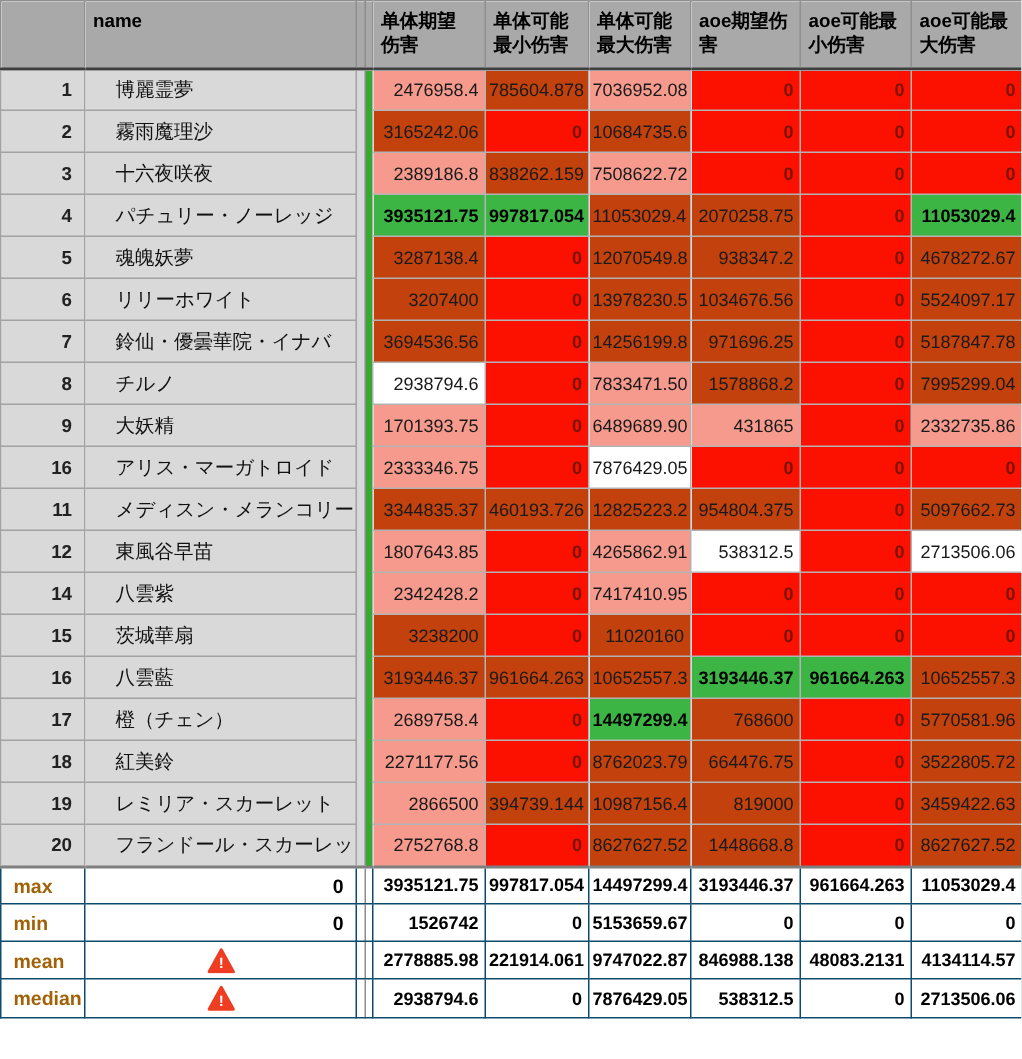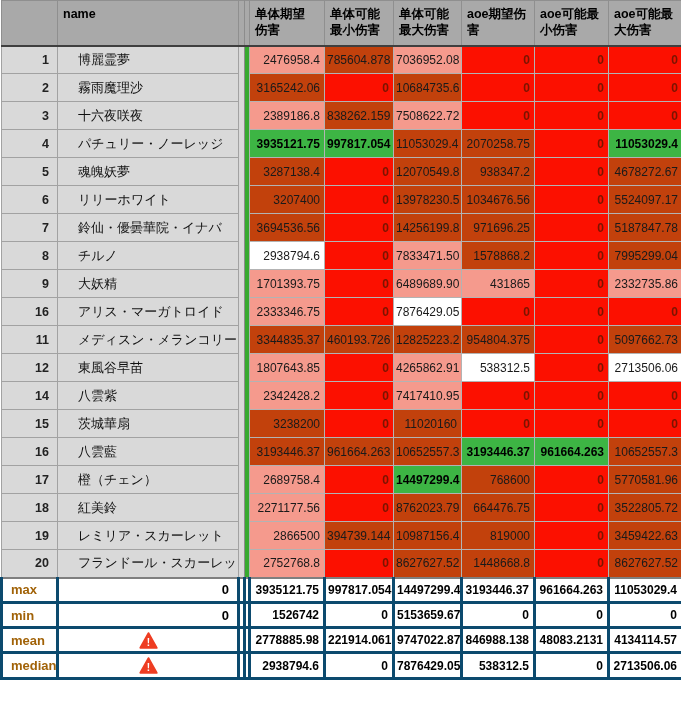--- a/index.html
+++ b/index.html
@@ -31,21 +31,21 @@
          border:1px solid #b3b3b3;}
   td.c-g{background:#c2410c;}
   td.c-p{background:#f59a8d;}
   td.c-w{background:#ffffff;}
   td.c-rg{background:#3db544;font-weight:bold;color:#000;}
   td.c-rr{background:#fc1000;font-weight:bold;color:#000;}
   td.c-r0{background:#fc1000;color:#7a1400;font-weight:600;}
   
   tr.sumrow{height:25px;}
   tr.sumrow:last-child{height:26px;}
-  tr.sumrow td{background:#fff;border:3px solid #0c4a6e;}
+  tr.sumrow td{background:#fff;border:1px solid #0c4a6e;}
   tr.sumrow:first-child td{border-top:2px solid #7f7f7f;}
   td.sumlabel{text-align:left;padding-left:8px;font-weight:bold;font-size:13px;color:#a16207;}
   td.sumname{text-align:right;padding-right:8px;font-weight:bold;font-size:13px;color:#000;}
   td.sumname.icon{text-align:center;padding-right:0;}
   td.sumnum{text-align:right;padding:0 4px 0 2px;font-weight:bold;font-size:12px;color:#000;}
   tr.sumrow td.divider{border-left:1px solid #8c8c8c;border-right:1px solid #8c8c8c;}
   .warnsvg{display:inline-block;vertical-align:middle;}
 </style>
 </head>
 <body>

